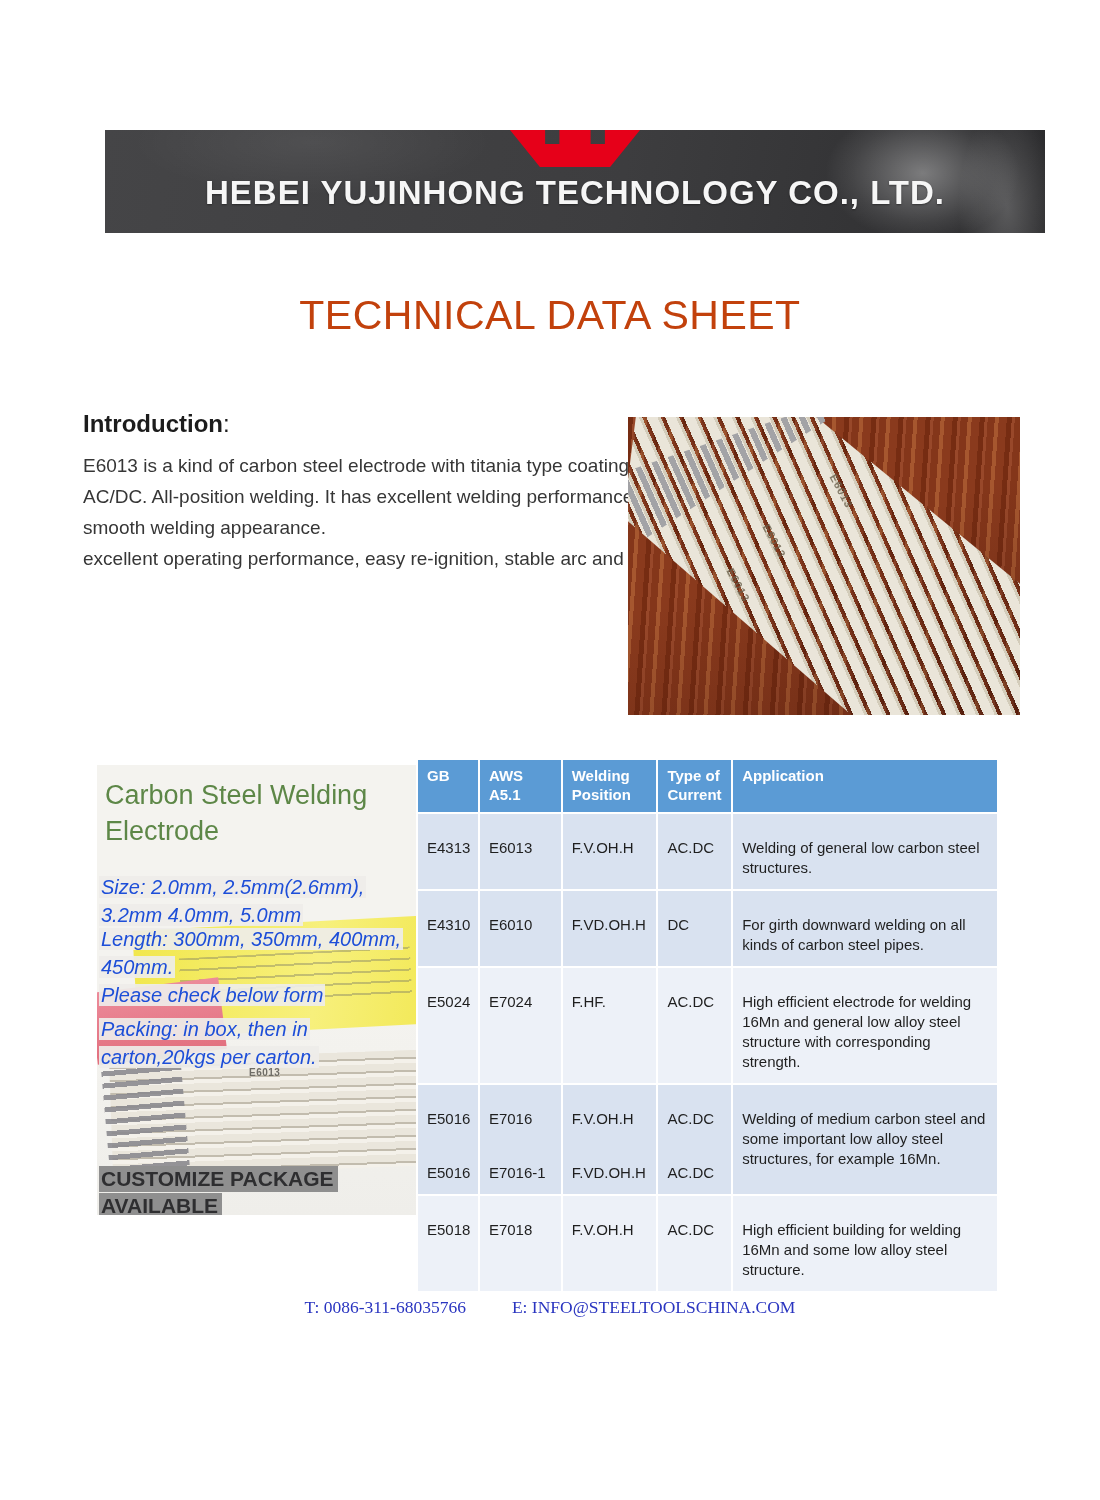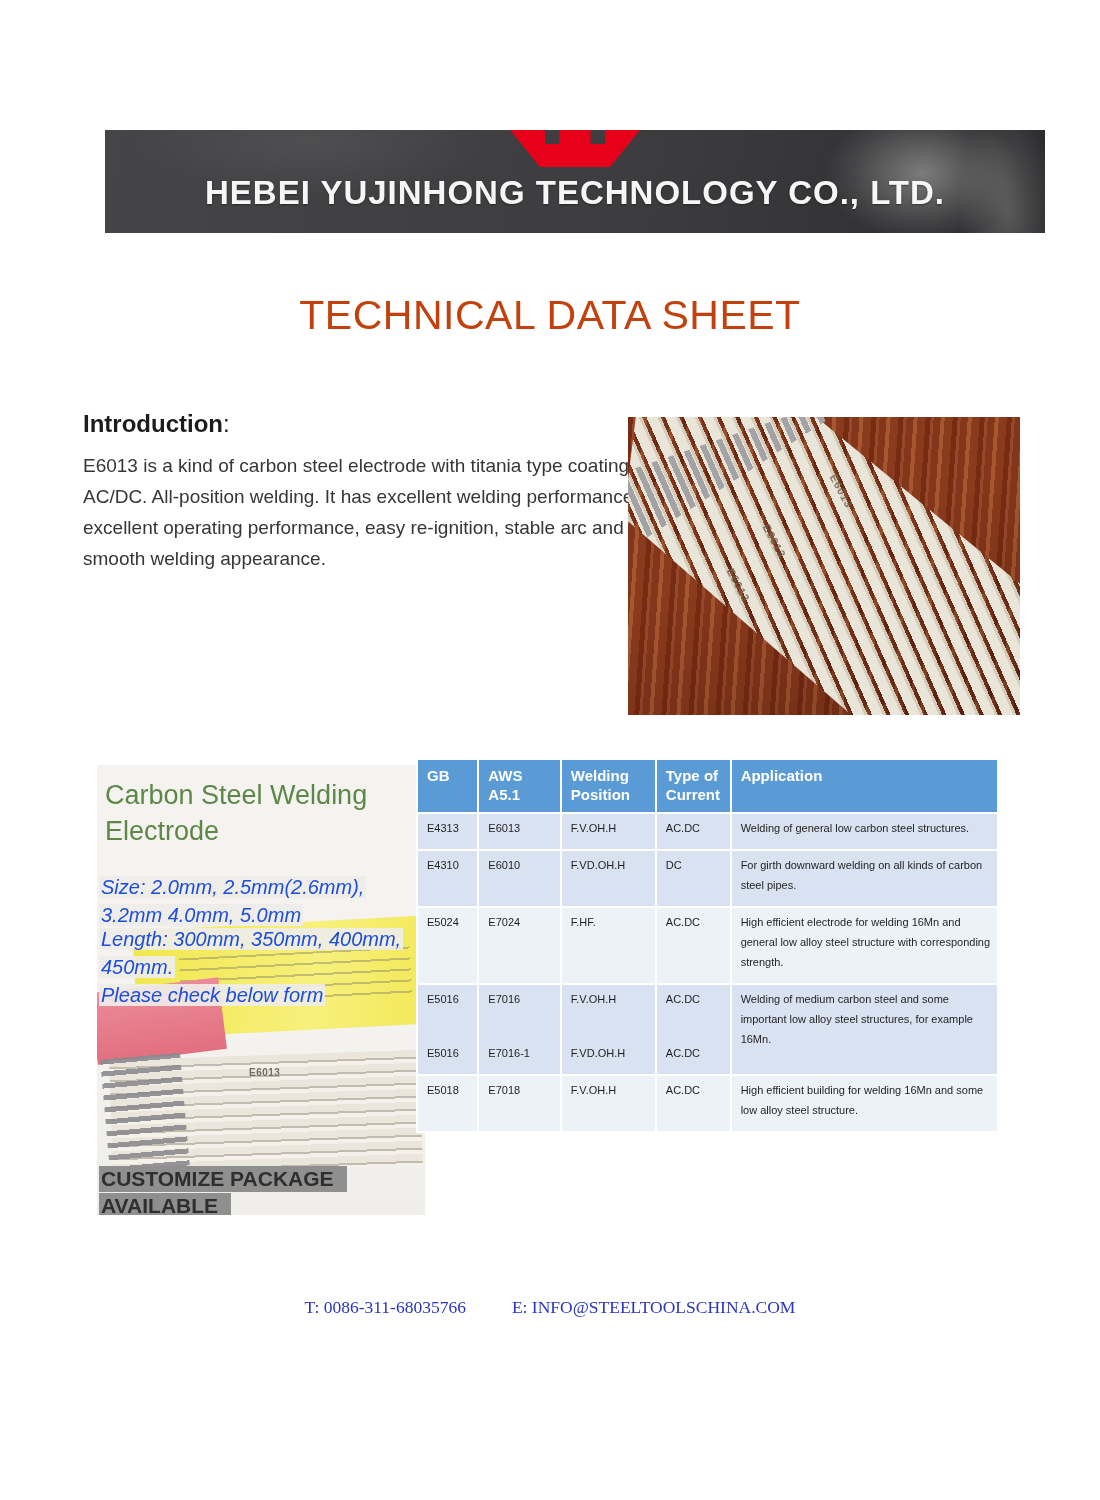--- a/index.html
+++ b/index.html
@@ -108,34 +108,34 @@
   .lp-text { position:absolute; left:2px; font-size:20px; line-height:28px; color:#1d4ed8;font-style:italic; }
   .lp-text span { background:rgba(238,237,233,0.92); padding:0 2px; box-decoration-break:clone; }
   .lp-size    { top:108px; }
   .lp-length  { top:160px; }
   .lp-check   { top:216px; }
   .lp-packing { top:250px; }
   .lp-customize {
     position:absolute; left:2px; top:400px; font-size:21px; font-weight:bold;
     line-height:27px; color:#2e2e30;
   }
-  .lp-customize span { background:var(--highlight_gray); padding:1px 13px 2px 2px; }
+  .lp-customize span { background:var(--highlight_gray); padding:1px 4px 2px 2px; }
 
   
   .spec-table {
     position:absolute; left:416px; top:758px; width:583px;
     border-collapse:separate; border-spacing:2px; background:#ffffff;
   }
   .spec-table th {
     background:var(--header_blue); color:#ffffff; font-size:15px; font-weight:bold;
     text-align:left; vertical-align:top; padding:6px 6px 8px 9px; line-height:19px;
   }
   .spec-table td {
-    font-size:11px; color:#1f1f1f; vertical-align:top;
-    padding:4px 6px 11px 9px; line-height:20px;
+    font-size:15px; color:#1f1f1f; vertical-align:top;
+    padding:24px 6px 11px 9px; line-height:20px;
   }
 
   
   .footer {
     position:absolute; left:0; top:1296px; width:100%; text-align:center;
     font-family:"Liberation Serif", serif; color:var(--footer_blue);
     font-size:17.5px; line-height:22px;
   }
   .footer .gap { display:inline-block; width:46px; }
 </style>
@@ -148,22 +148,22 @@
     <div class="crown"></div>
     <div class="banner-title">HEBEI YUJINHONG TECHNOLOGY CO., LTD.</div>
   </div>
 
   <div class="doc-title">TECHNICAL DATA SHEET</div>
 
   <div class="intro-heading"><b>Introduction</b><span>:</span></div>
   <div class="intro-body">
     <div>E6013 is a kind of carbon steel electrode with titania type coating.</div>
     <div>AC/DC. All-position welding. It has excellent welding performance,</div>
+    <div>smooth welding appearance.</div>
     <div>excellent operating performance, easy re-ignition, stable arc and</div>
-    <div>smooth welding appearance.</div>
   </div>
 
   <div class="photo">
     <div class="photo-wood"></div>
     <div class="photo-rods"></div>
     <div class="photo-tips"></div>
     <div class="photo-label" style="left:195px; top:68px;">E6013</div>
     <div class="photo-label" style="left:128px; top:118px;">E6013</div>
     <div class="photo-label" style="left:92px; top:162px;">E6013</div>
   </div>
@@ -182,20 +182,24 @@
     <div class="lp-text lp-size">
       <span>Size: 2.0mm, 2.5mm(2.6mm),</span><br>
       <span>3.2mm 4.0mm, 5.0mm</span>
     </div>
     <div class="lp-text lp-length">
       <span>Length: 300mm, 350mm, 400mm,</span><br>
       <span>450mm.</span>
     </div>
     <div class="lp-text lp-check">
       <span>Please check below form</span>
+    </div>
+    <div class="lp-text lp-packing">
+      <span>Packing: in box, then in</span><br>
+      <span>carton,20kgs per carton.</span>
     </div>
     <div class="lp-customize">
       <span>CUSTOMIZE PACKAGE</span><br>
       <span>AVAILABLE</span>
     </div>
   </div>
 
   <table class="spec-table">
     <colgroup>
       <col style="width:60px">

